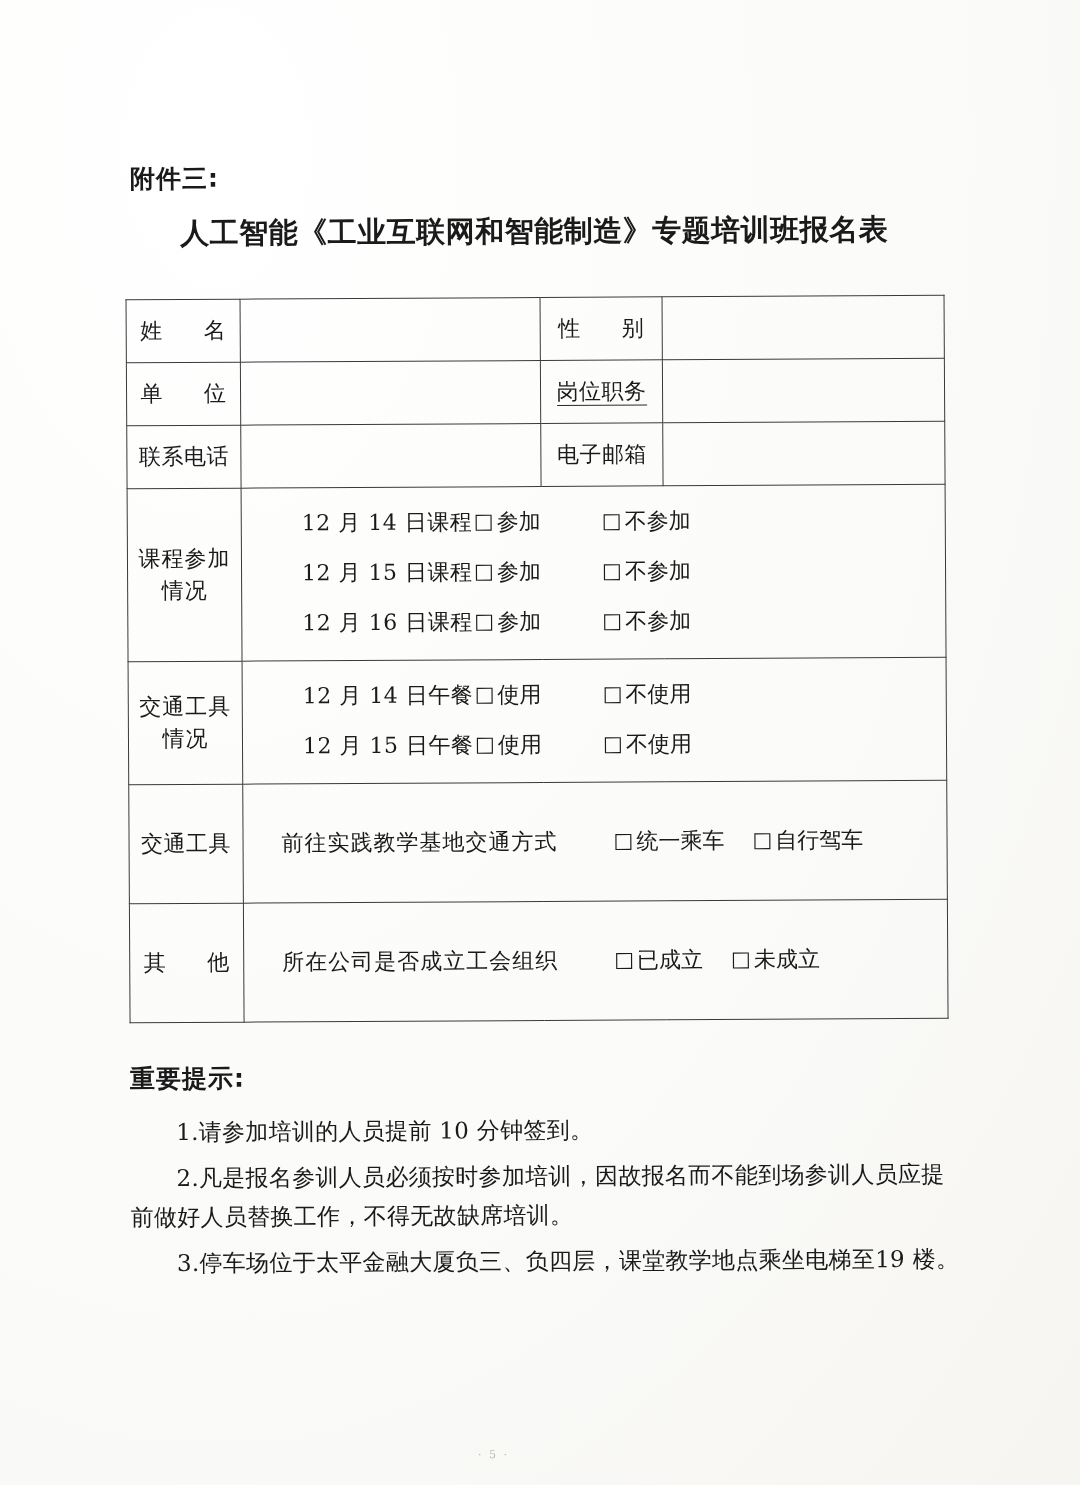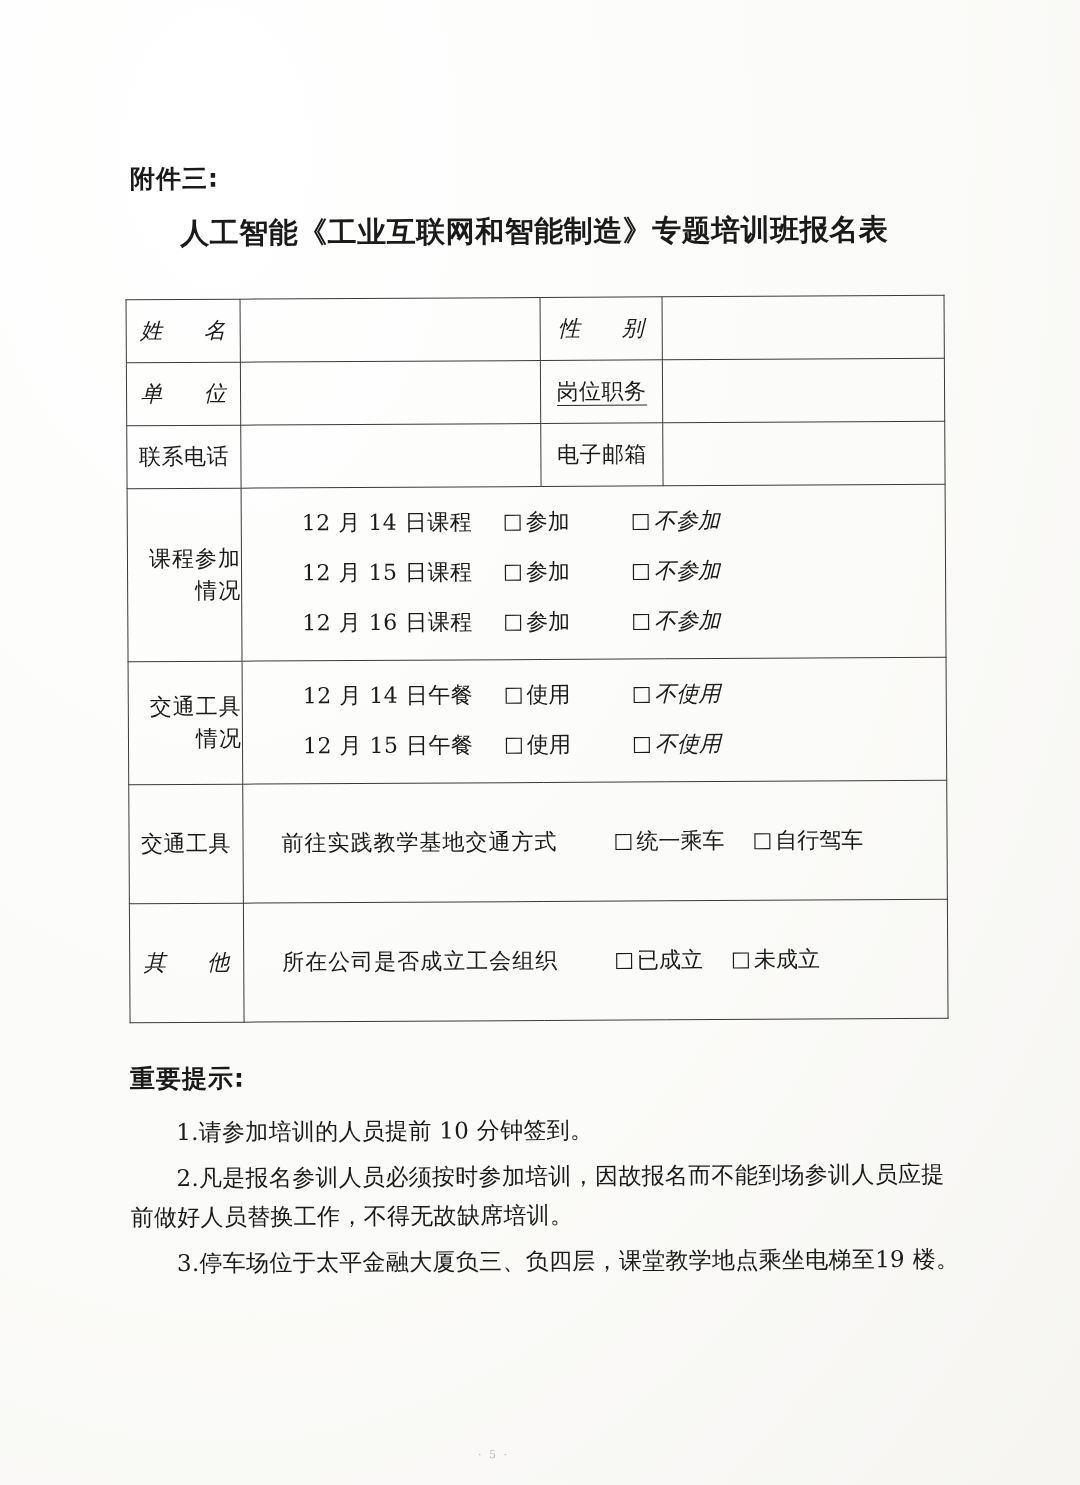--- a/index.html
+++ b/index.html
@@ -83,53 +83,52 @@
     text-align: center;
     letter-spacing: 0.5px;
     padding: 0 6px;
   }
   
   .lbl-spread {
     display: inline-block;
     width: 86px;
     text-align: justify;
     text-align-last: justify;
-    font-style: italic;
   }
   .partial-underline {
     border-bottom: 1.3px solid #2a2a2a;
     padding-bottom: 1px;
     margin-top: 12px;
   }
 
   .r-short td { height: 62px; }
 
   .stack-label {
-    text-align: right;
+    text-align: center;
     line-height: 1.75;
     letter-spacing: 1px;
   }
   .stack-label .l2 { display: block; }
 
   
   .opt-block { padding: 10px 0 12px 0; }
   .opt-line {
     display: flex;
     align-items: center;
     height: 50px;
   }
   .opt-date {
     width: 232px;
     padding-left: 60px;
     box-sizing: border-box;
     white-space: nowrap;
     letter-spacing: 0.5px;
   }
-  .opt-a { width: 128px; white-space: nowrap; margin-left: 29px; }
-  .opt-b { white-space: nowrap; font-style: italic; }
+  .opt-a { width: 128px; white-space: nowrap; }
+  .opt-b { white-space: nowrap; }
   .cb {
     font-family: "DejaVu Sans", "Liberation Sans", sans-serif;
     font-size: 21px;
     margin-right: 3px;
     position: relative;
     top: -1px;
   }
 
   .inline-row {
     display: flex;

